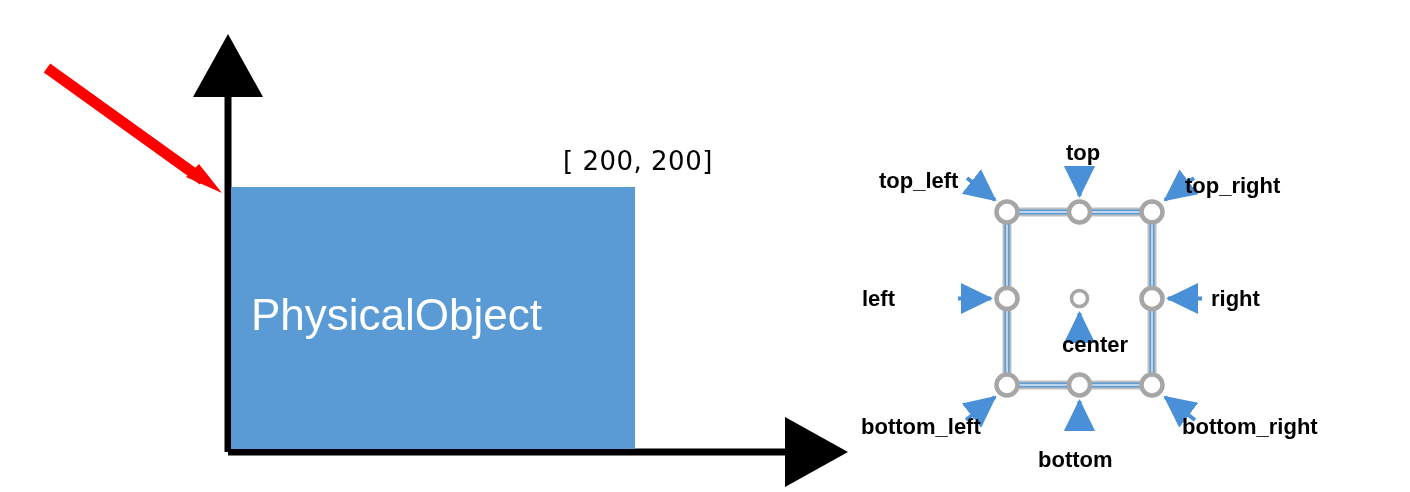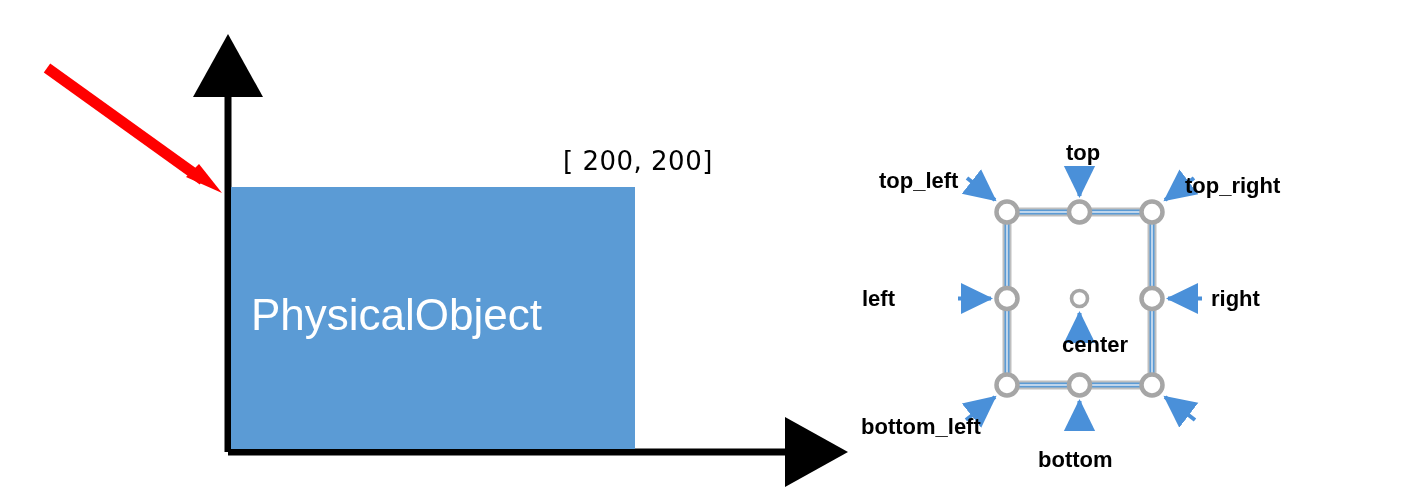--- a/index.html
+++ b/index.html
@@ -141,14 +141,15 @@
   <div class="lbl anchor-label" style="left:862px; top:286px;">left</div>
 
   <div class="lbl anchor-label" style="left:1018px; top:332px;margin-left:44px;">center</div>
 
   <div class="lbl anchor-label" style="left:1211px; top:286px;">right</div>
 
   <div class="lbl anchor-label" style="left:843px; top:414px;margin-left:18px;">bottom_left</div>
 
   <div class="lbl anchor-label" style="left:1038px; top:432px;margin-top:15px;">bottom</div>
 
+  <div class="lbl anchor-label" style="left:1182px; top:414px;">bottom_right</div>
 
 </div>
 
 </body></html>

